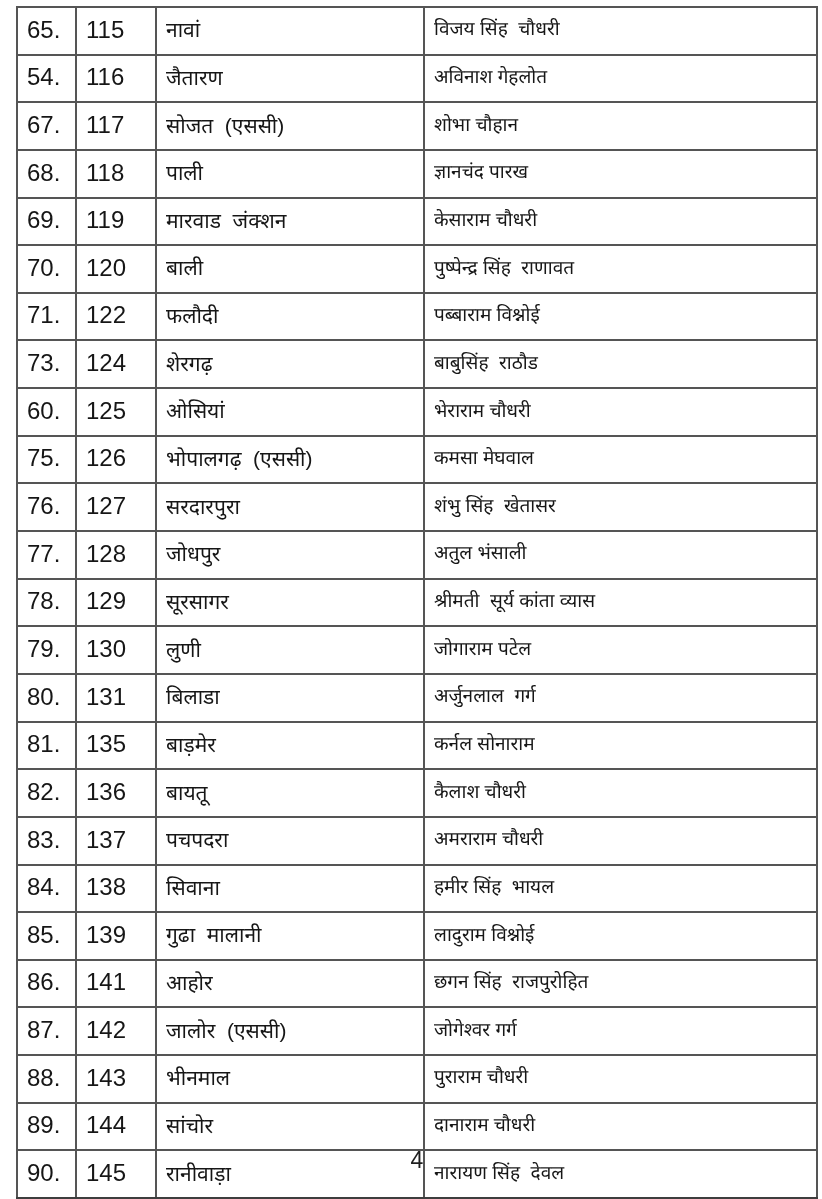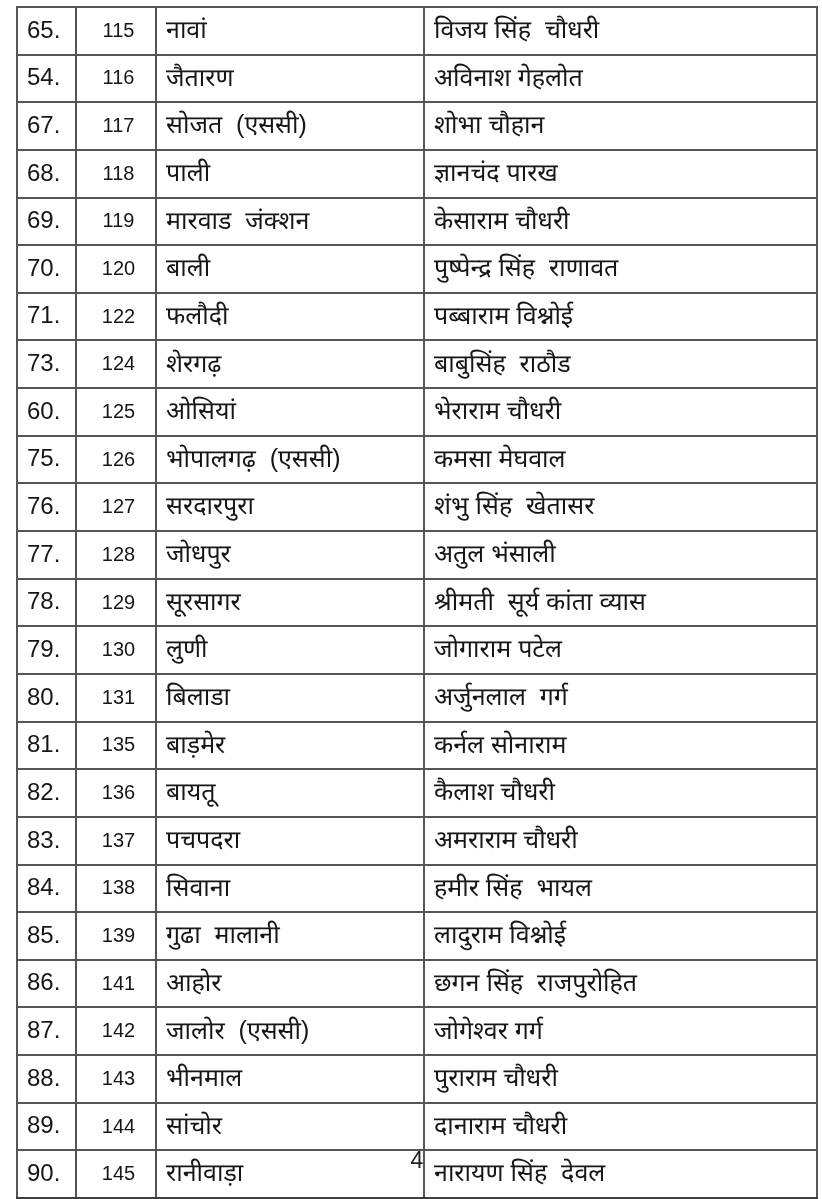--- a/index.html
+++ b/index.html
@@ -32,23 +32,23 @@
     border: 2px solid #555555;
     height: 43.65px;
     vertical-align: middle;
     color: #161616;
     white-space: pre;
     overflow: hidden;
     padding: 0 4px 2px 9px;
     line-height: 1.1;
   }
   td.col-sl   { width: 59px;  font-size: 24px; padding-left: 9px; }
-  td.col-no   { width: 80px;  font-size: 20px; padding-left: 9px; text-align: center; }
-  td.col-const{ width: 268px; font-size: 25px; padding-left: 10px; margin-top: 24px; }
-  td.col-cand {               font-size: 25px; padding-left: 12px; }
+  td.col-no   { width: 80px;  font-size: 24px; padding-left: 9px; }
+  td.col-const{ width: 268px; font-size: 21px; padding-left: 10px; margin-top: 24px; }
+  td.col-cand {               font-size: 19px; padding-left: 12px; }
   .page-num {
     position: absolute;
     left: 16px;
     top: 1147px;
     width: 802px;
     text-align: center;
     font-size: 23px;
     color: #1e1e1e;
   }
 </style>

